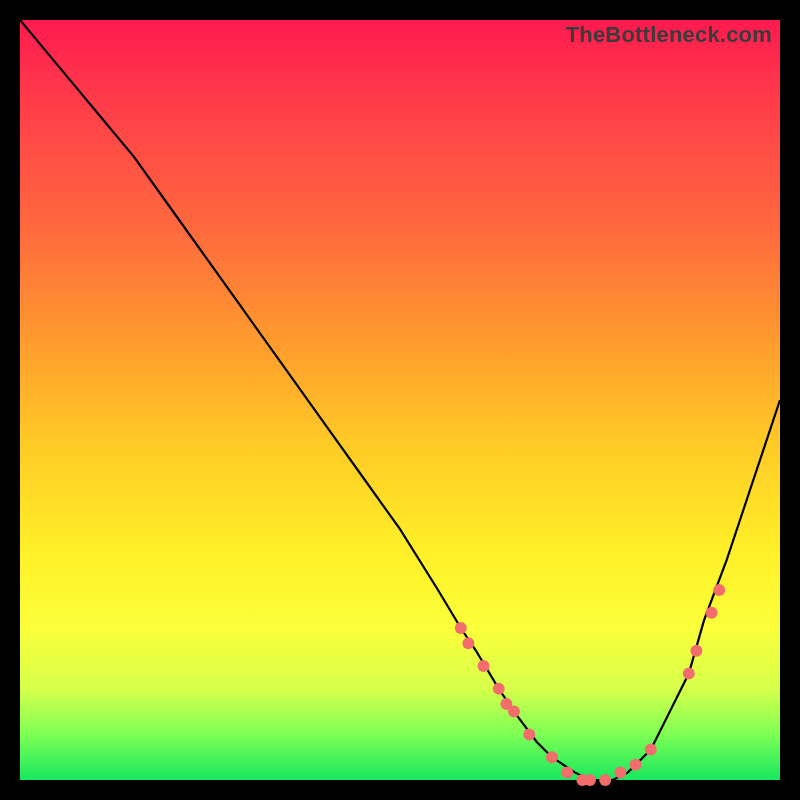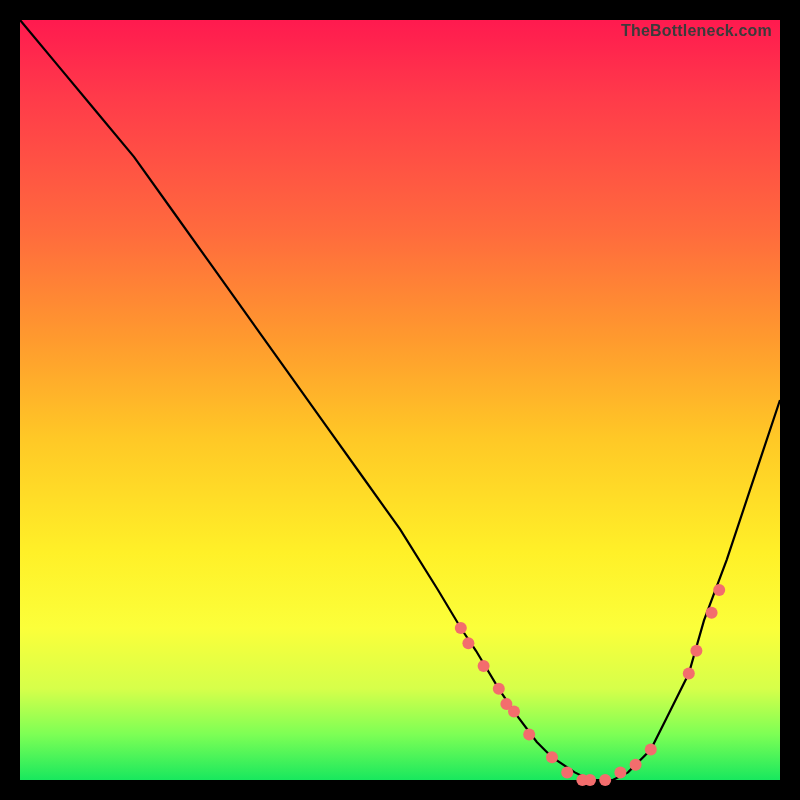--- a/index.html
+++ b/index.html
@@ -38,21 +38,21 @@
       #d6ff4a 88%,
       #7dff55 94%,
       #18e85e 100%
     );
   }
   .watermark {
     position: absolute;
     top: 2px;
     right: 8px;
     color: #3b3b3b;
-    font-size: 16px;
+    font-size: 22px;
     font-weight: 600;
     letter-spacing: 0.2px;
     user-select: none;
   }
   svg.curve {
     position: absolute;
     left: 0;
     top: 0;
     width: 760px;
     height: 760px;

